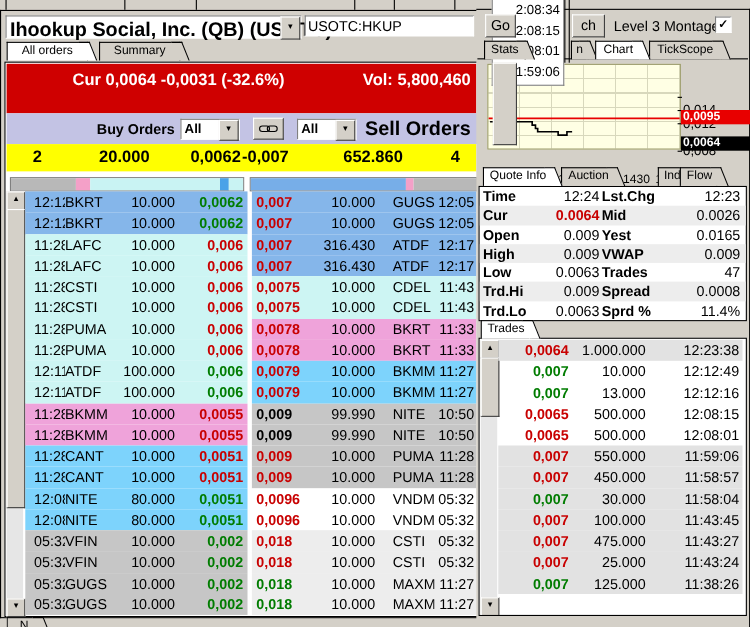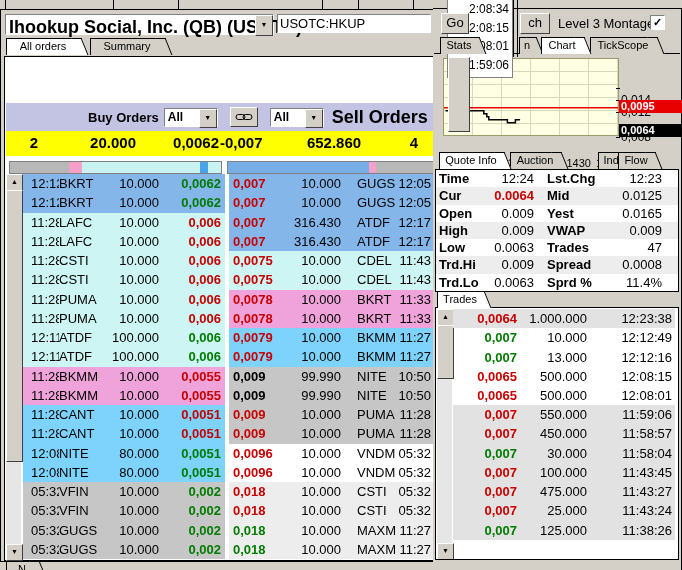--- a/index.html
+++ b/index.html
@@ -42,21 +42,21 @@
      background-image:
        repeating-linear-gradient(to right,transparent 0 28px,#d8d8bc 28px 29px),
        repeating-linear-gradient(to bottom,transparent 0 12px,#d8d8bc 12px 13px)}
   .ylab{position:absolute;font-size:12px}
   .ytick{position:absolute;width:4px;height:1px;background:#000}
   .xlab{position:absolute;font-size:11px;width:28px;text-align:center}
   .pmark{position:absolute;left:619px;width:62px;height:13px;color:#fff;font-weight:bold;font-size:11px;line-height:13px;padding-left:2px}
   #quote-box{left:435px;top:169px;width:242px;height:121px;background:#fff;border:1px solid #000;overflow:hidden}
   .qrow{display:grid;grid-template-columns:50px 58px 62px 1fr;height:17.28px;align-items:center;font-size:13px;padding:0 3px}
   .qrow.alt{background:#ededed}
-  .ql{font-weight:bold}.qv{text-align:right;padding-right:13px}
+  .ql{font-weight:bold}.qv{text-align:right;padding-right:2px}
   .qv.red{color:#c80000;font-weight:bold}
   #trades-box{left:435px;top:307px;width:242px;height:251px;background:#fff;border:1px solid #000;overflow:hidden}
   #trade-rows{position:absolute;left:17px;top:1px;width:222px}
   .trow{display:grid;grid-template-columns:64px 70px 1fr;height:19.23px;align-items:center;font-size:13px}
   .tr-p{text-align:right;font-weight:bold}.tr-s{text-align:right}.tr-t{text-align:right;padding-right:3px}
   .trow.g{background:#e2e2e2}
   #times-overlay{left:447px;top:0;width:64px;height:77px;background:#fff;border:1px solid #808080;border-top:none;z-index:8}
   .time-entry{position:absolute;right:3px;font-size:12px;white-space:nowrap}
   .dd{position:relative;background:#fff;border:1px solid;border-color:#808080 #fff #fff #808080;font-size:12px}
   .dd .ddb{position:absolute;right:0;top:0;width:16px;height:100%;font-size:7px;text-align:center}
@@ -84,20 +84,24 @@
 <input class="abs s" id="sym-input" style="left: 277px; top: 14px; width: 148px; height: 17px; font-size: 13px; font-family: &quot;Liberation Sans&quot;, sans-serif; padding: 0px 2px;" value="USOTC:HKUP">
 
 <div class="tab active" style="left:6px;top:38px;width:72px">
   <span>All orders</span>
 </div>
 <div class="tab" style="left:90px;top:38px;width:72px">
   <span>Summary</span>
 </div>
 
 <div class="abs" id="montage-box">
+  <div class="abs" id="red-bar">
+    <span class="abs" style="left:60px;top:6px">Cur 0,0064 -0,0031 (-32.6%)</span>
+    <span class="abs" style="right:5px;top:6px">Vol: 5,800,460</span>
+  </div>
 
   <div class="abs" id="filter-bar">
     <span style="margin-left:82px;font-weight:bold;font-size:13px">Buy Orders</span>
     <span class="dd" style="margin-left:5px;width:52px;height:17px;display:inline-block">
       <span style="position:absolute;left:3px;top:1px;font-weight:bold">All</span>
       <span class="ddb r" style="line-height:15px">▼</span>
     </span>
     <span class="r" style="margin-left:12px;width:26px;height:18px;display:inline-flex;align-items:center;justify-content:center">
       <svg width="18" height="10" viewBox="0 0 18 10">
         <rect x="1" y="2.5" width="9" height="5" rx="2.5" fill="none" stroke="#000"></rect>
@@ -109,21 +113,21 @@
       <span class="ddb r" style="line-height:15px">▼</span>
     </span>
     <span style="margin-left:8px;font-weight:bold;font-size:18px">Sell Orders</span>
   </div>
 
   <div class="abs" id="l1-bar">
     <span style="left:16px;width:24px;text-align:center">2</span>
     <span style="left:55px;width:75px;text-align:right">20.000</span>
     <span style="left:140px;width:73px;text-align:right">0,0062</span>
     <span style="left:214px;width:60px">-0,007</span>
-    <span style="left:290px;width:76px;text-align:center">652.860</span>
+    <span style="left:306px;width:76px;text-align:left">652.860</span>
     <span style="left:396px;width:24px;text-align:center">4</span>
   </div>
   <div class="abs" style="left:1px;top:99px;width:427px;height:4px;background:#fff"></div>
 
   <div class="dbar" id="depth-left" style="left:4px;top:104px;width:211px">
       <div class="dseg" style="width: 28%; background: rgb(184, 184, 184);"></div>
       <div class="dseg" style="width: 6%; background: rgb(244, 160, 200);"></div>
       <div class="dseg" style="width: 56%; background: rgb(201, 243, 243);"></div>
       <div class="dseg" style="width: 4%; background: rgb(74, 162, 232);"></div>
       <div class="dseg" style="width: 6%; background: rgb(201, 243, 243);"></div>
@@ -463,21 +467,21 @@
     <div class="qrow">
       <div class="ql">Time</div>
       <div class="qv">12:24</div>
       <div class="ql">Lst.Chg</div>
       <div class="qv">12:23</div>
     </div>
     <div class="qrow alt">
       <div class="ql">Cur</div>
       <div class="qv red">0.0064</div>
       <div class="ql">Mid</div>
-      <div class="qv">0.0125</div>
+      <div class="qv">0.0026</div>
     </div>
     <div class="qrow">
       <div class="ql">Open</div>
       <div class="qv">0.009</div>
       <div class="ql">Yest</div>
       <div class="qv">0.0165</div>
     </div>
     <div class="qrow alt">
       <div class="ql">High</div>
       <div class="qv">0.009</div>

